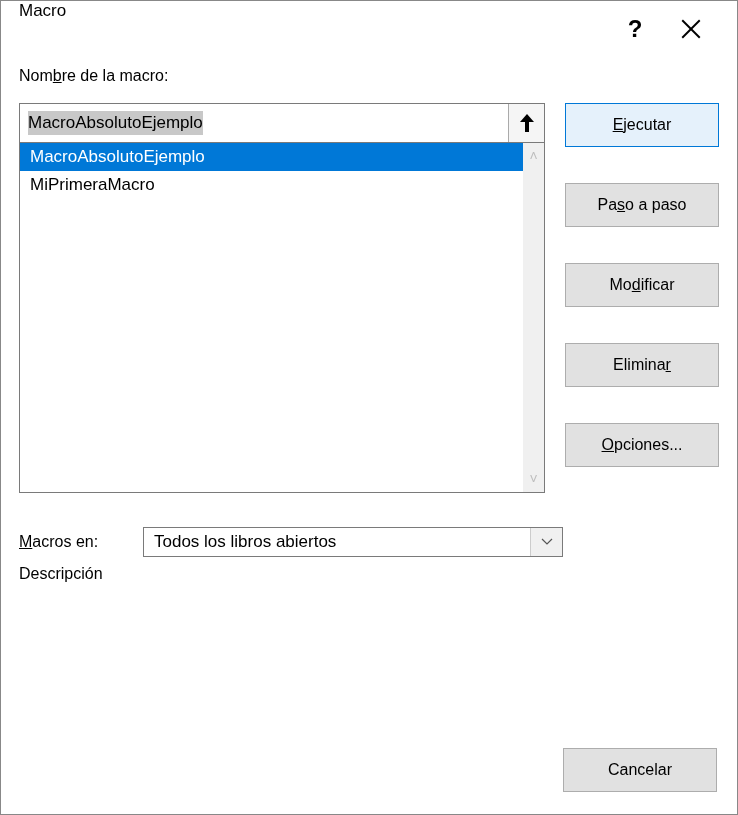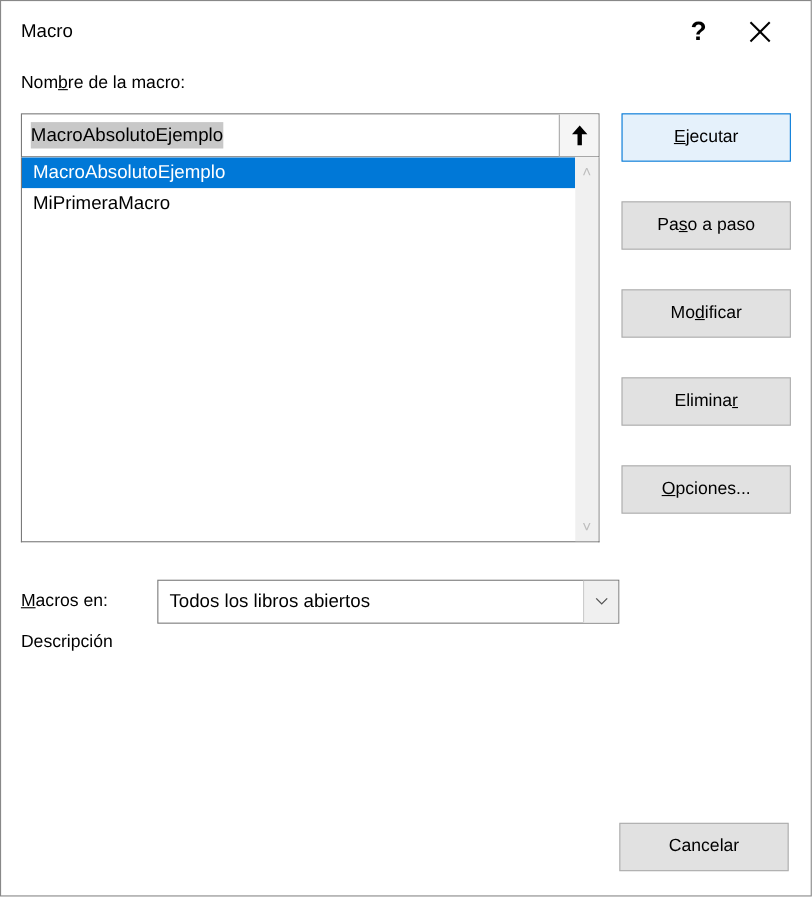--- a/index.html
+++ b/index.html
@@ -9,21 +9,21 @@
       background: #ffffff;
       color: #000;
       width: 738px;
       height: 815px;
       border: 1px solid #888;
       position: relative;
       overflow: hidden;
     }
     .titlebar {
       display: flex;
-      align-items: center;
+      align-items: flex-start;
       height: 56px;
       padding: 0 18px;
     }
     .title {
       font-size: 17px;
       flex: 1;
     }
     .titlebar-btn {
       width: 56px;
       height: 56px;
@@ -148,21 +148,21 @@
       align-items: center;
       margin-top: 34px;
       gap: 12px;
     }
     .macros-en-label {
       width: 112px;
       font-size: 16px;
     }
     .dropdown {
       flex: 0 0 420px;
-      height: 40px;
+      height: 30px;
       border: 1px solid #7a7a7a;
       display: flex;
       align-items: center;
       background: #fff;
       cursor: pointer;
     }
     .dropdown-text {
       flex: 1;
       padding: 0 10px;
       font-size: 17px;

